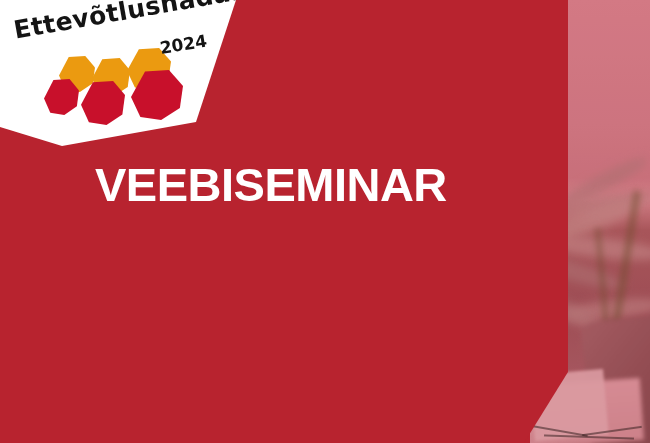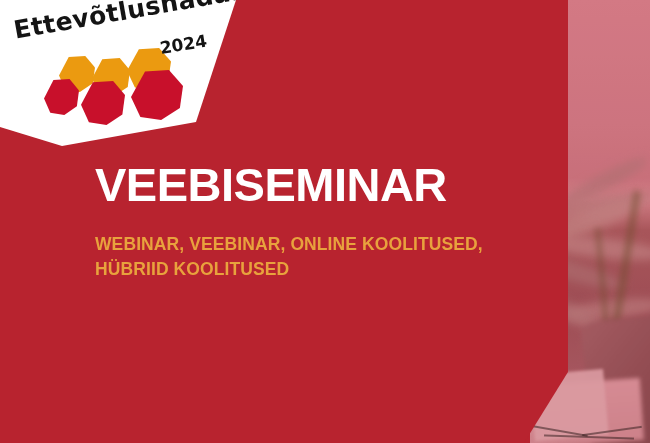--- a/index.html
+++ b/index.html
@@ -244,18 +244,14 @@
       <span class="hex hx-r1"></span>
       <span class="hex hx-r2"></span>
       <span class="hex hx-r3"></span>
     </div>
     <div class="logo-word">Ettevõtlusnädal</div>
     <div class="logo-year">2024</div>
   </div>
 
   <div class="headline">VEEBISEMINAR</div>
 
-  <div class="subtitle">
-    <div>WEBINAR, VEEBINAR, ONLINE KOOLITUSED,</div>
-    <div>HÜBRIID KOOLITUSED</div>
-  </div>
 
 </div>
 
 </body></html>

